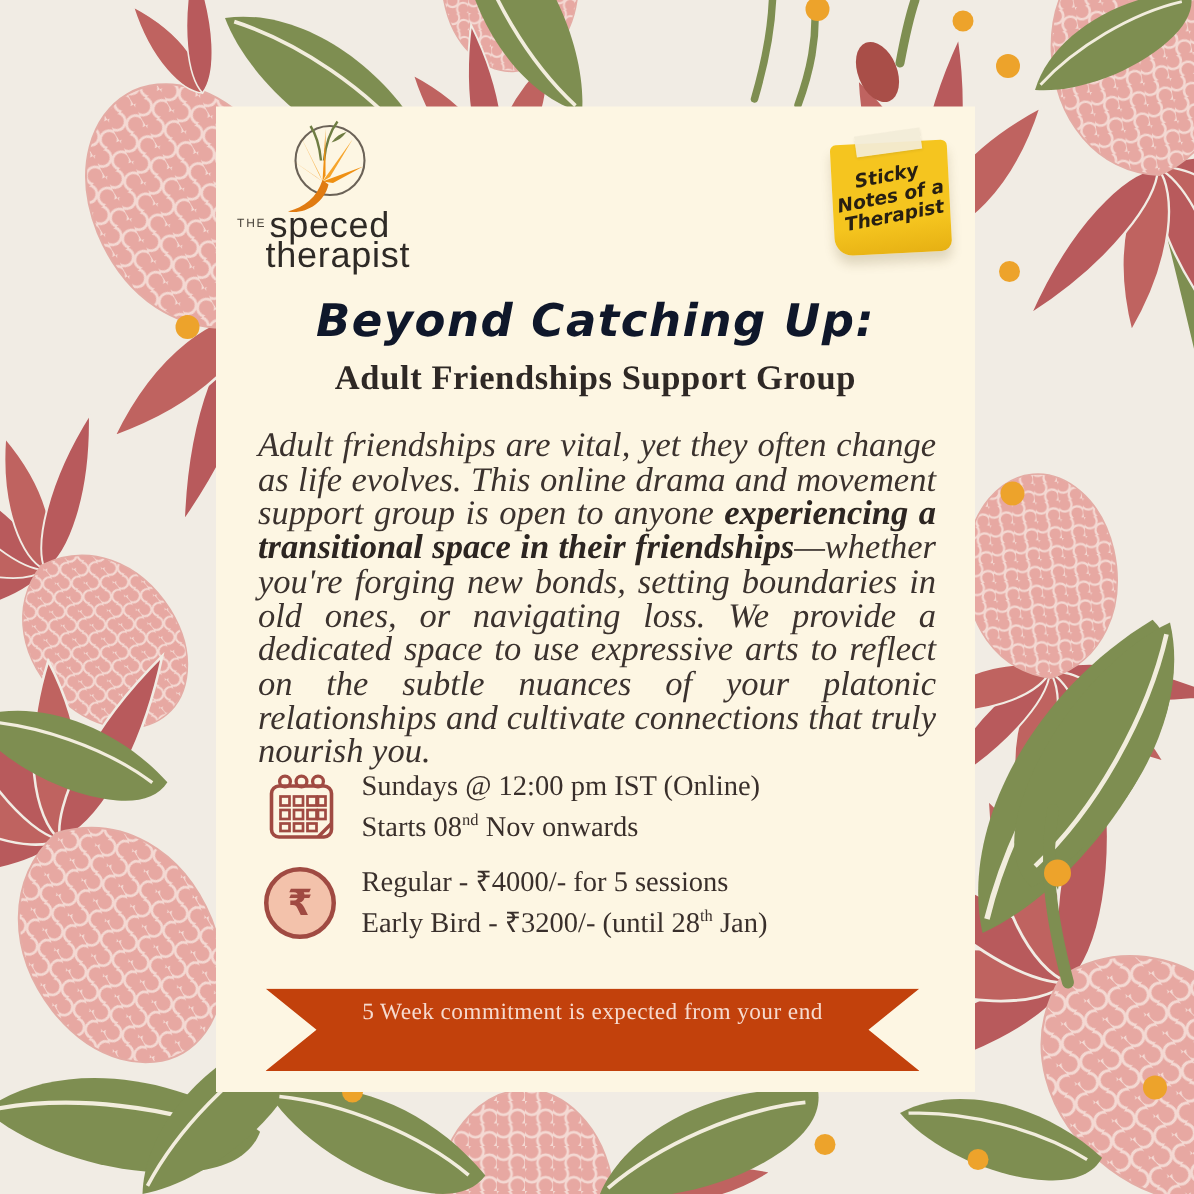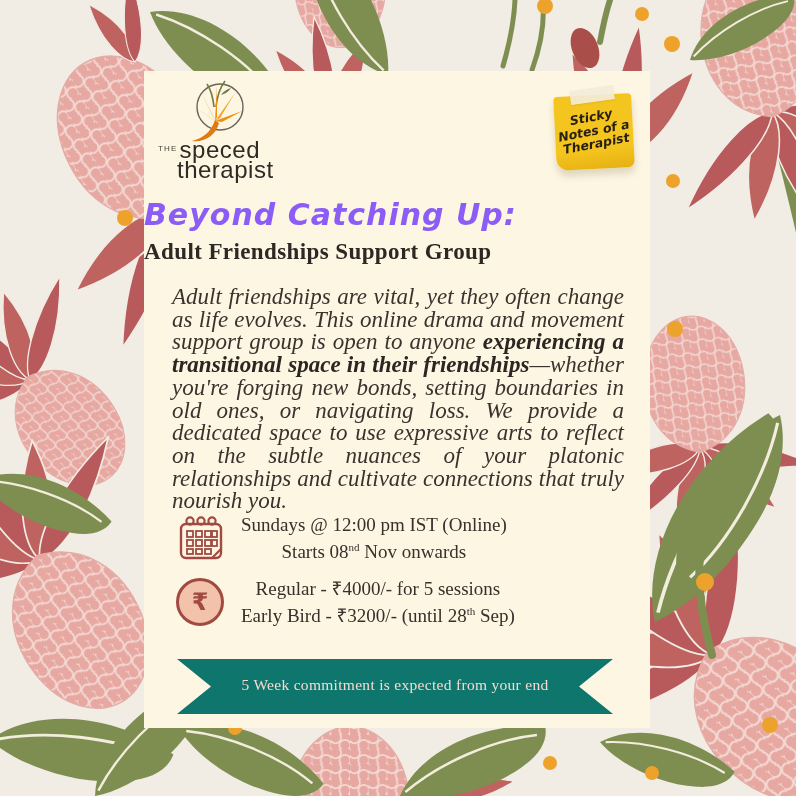--- a/index.html
+++ b/index.html
@@ -18,43 +18,43 @@
   
   .sticky{position:absolute;left:411px;top:24px;width:78px;height:74px;transform:rotate(-3deg);}
   .sticky-body{position:absolute;inset:0;background:linear-gradient(175deg,#f5c51f 70%,#e6b013 100%);
                border-radius:4px 4px 7px 12px;box-shadow:0 6px 7px rgba(90,70,20,.18);}
   .sticky-tape{position:absolute;left:17px;top:-7px;width:44px;height:14px;background:rgba(242,235,216,.92);
                transform:rotate(-5deg);box-shadow:0 1px 2px rgba(0,0,0,.08);}
   .sticky-text{position:absolute;inset:0;padding-top:15px;text-align:center;
                transform:rotate(-8deg);font-family:"DejaVu Sans",sans-serif;
                font-weight:bold;font-style:italic;font-size:12.5px;line-height:13.5px;color:#271f12;}
   
-  .title{position:absolute;left:0;right:0;top:126px;
+  .title{position:absolute;left:0;right:0;top:126px;text-align:center;
          font-family:"DejaVu Sans",sans-serif;font-style:italic;font-weight:bold;
-         font-size:30px;letter-spacing:1px;color:#8b5cf6;}
-  .subtitle{position:absolute;left:0;right:0;top:168px;
+         font-size:30px;letter-spacing:1px;color:#0f172a;}
+  .subtitle{position:absolute;left:0;right:0;top:168px;text-align:center;
             font-size:23px;font-weight:600;letter-spacing:.4px;color:#2e2825;}
   
   .para{position:absolute;left:28px;width:452px;top:215px;text-align:justify;
         font-size:23px;line-height:22.7px;color:#3b322e;font-style:italic;}
   .para b{color:#2c2521;}
   
   .inforow{position:absolute;display:flex;align-items:center;gap:17px;color:#392f2b;}
-  .inforow .lines{font-size:19px;line-height:27px;text-align:center;}
+  .inforow .lines{font-size:19px;line-height:27px;}
   .schedule{left:34px;top:440px;}
   .pricing{left:32px;top:504px;}
   .sup{font-size:11px;vertical-align:7px;line-height:0;}
   .rupee-circle{width:48px;height:48px;border-radius:50%;background:#f3c2ab;border:3px solid #a04a42;
                 box-sizing:border-box;display:flex;align-items:center;justify-content:center;
                 font-family:"DejaVu Sans",sans-serif;font-weight:bold;font-size:24px;color:#a04a42;}
   
-  .ribbon{position:absolute;left:33px;top:588px;width:436px;height:55px;background:#0f766e;
+  .ribbon{position:absolute;left:33px;top:588px;width:436px;height:55px;background:#c2410c;
           clip-path:polygon(0 0,100% 0,calc(100% - 34px) 50%,100% 100%,0 100%,34px 50%);
           text-align:center;color:#f6dbd0;font-size:15.5px;line-height:24px;
-          letter-spacing:.3px;padding-top:14px;box-sizing:border-box;}
+          letter-spacing:.3px;padding-top:4px;box-sizing:border-box;}
 </style>
 </head>
 <body>
 
 <div class="stage">
 
   <svg class="bg" width="796" height="796" viewBox="0 0 796 796" aria-hidden="true">
     <defs>
       <pattern id="scale" width="15" height="12" patternUnits="userSpaceOnUse">
         <rect width="15" height="12" fill="#e7a8a2"></rect>
@@ -284,21 +284,21 @@
       <div class="lines">
         <div>Sundays @ 12:00 pm IST (Online)</div>
         <div><span>Starts 08</span><sup class="sup">nd</sup><span> Nov onwards</span></div>
       </div>
     </div>
 
     <div class="inforow pricing">
       <div class="rupee-circle">₹</div>
       <div class="lines">
         <div>Regular - ₹4000/- for 5 sessions</div>
-        <div><span>Early Bird - ₹3200/- (until 28</span><sup class="sup">th</sup><span> Sep)</span></div>
+        <div><span>Early Bird - ₹3200/- (until 28</span><sup class="sup">th</sup><span> Jan)</span></div>
       </div>
     </div>
 
     <div class="ribbon">
       <div>5 Week commitment is expected from your end</div>
     </div>
 
   </div>
 </div>
 

